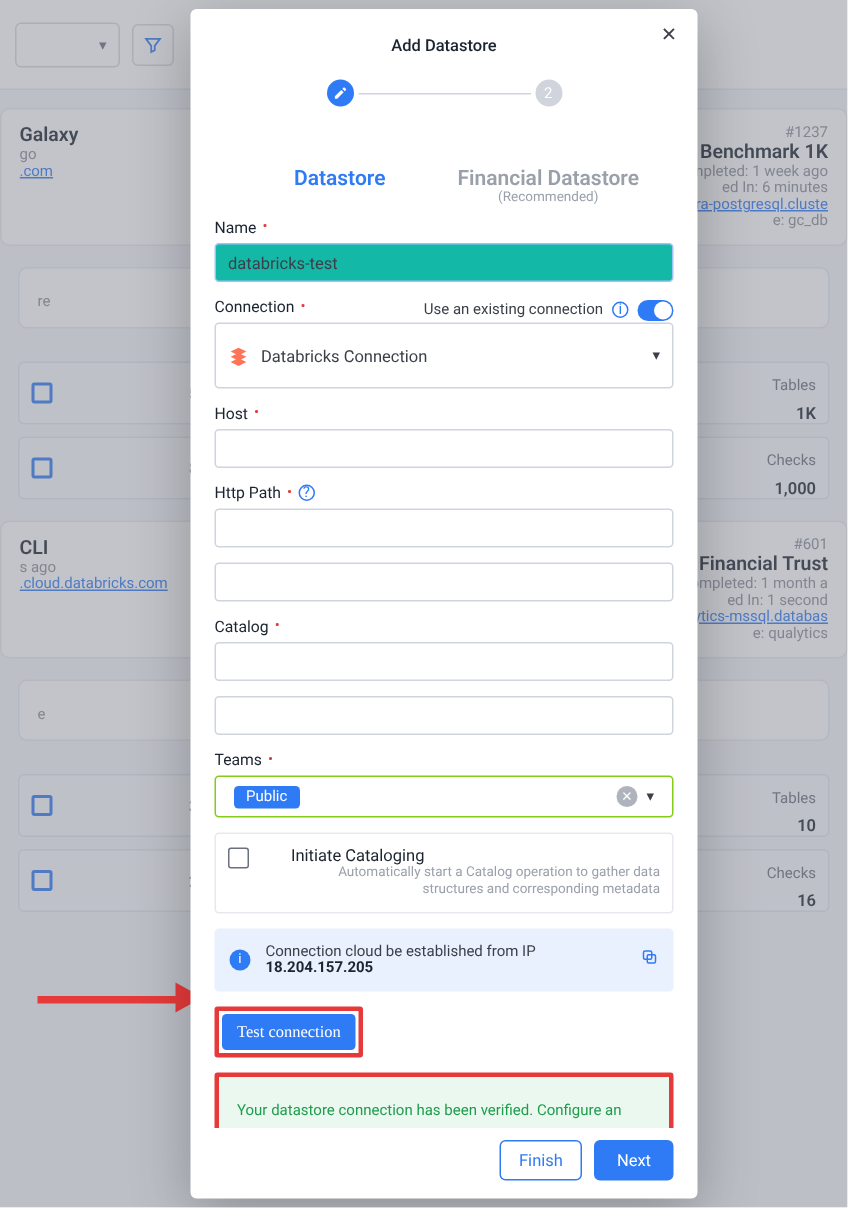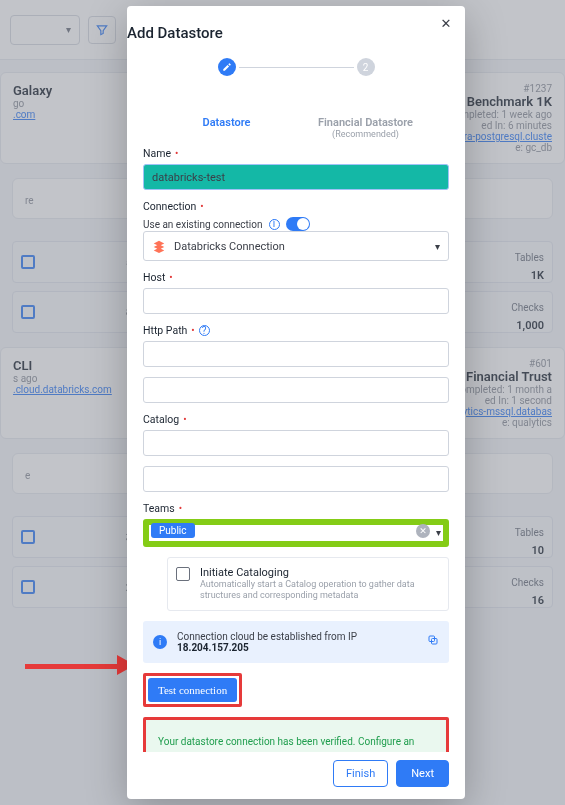--- a/index.html
+++ b/index.html
@@ -23,56 +23,56 @@
   .bg-score { font-size:13px; color:#1b2430;}
   .bg-chips { display:flex; gap:6px; margin-top:8px;}
   .bg-chip { flex:1; height:42px; border:1px solid #e2e6ee; background:#f7f9fc; border-radius:4px; display:flex; align-items:center; padding:0 8px; font-size:10px; color:#6a707c; gap:6px; position:relative; overflow:hidden;}
   .bg-chip .num { font-weight:600; color:#1b2430; font-size:11px; margin-left:auto;}
   .tri { width:0;height:0;border-left:8px solid transparent;border-right:8px solid transparent;border-bottom:14px solid #e68a2e; display:inline-block;}
   .sq { width:14px;height:14px;border:2px solid #2f7bf6;border-radius:2px; display:inline-block;}
 
   
   .modal { position:absolute; left:127px; top:6px; width:338px; height:793px; background:#fff; border-radius:4px; box-shadow:0 10px 40px rgba(0,0,0,.25); display:flex; flex-direction:column; }
   .modal-close { position:absolute; top:8px; right:10px; width:18px; height:18px; cursor:pointer; color:#3b3f48; display:flex;align-items:center;justify-content:center; font-size:13px;}
-  .modal-title { text-align:left; font-size:15px; font-weight:500; color:#1b2430; padding:18px 0 6px;}
+  .modal-title { text-align:center; font-size:11px; font-weight:500; color:#1b2430; padding:18px 0 6px;}
   .stepper { display:flex; align-items:flex-start; justify-content:center; gap:0; padding:10px 30px 2px; position:relative;}
   .step { flex:1; text-align:center; position:relative;}
   .step-dot { width:18px;height:18px;border-radius:50%; margin:0 auto 6px; display:flex;align-items:center;justify-content:center; font-size:10px; color:#fff;}
   .step-line { position:absolute; top:9px; left:calc(50% + 12px); right:calc(-50% + 12px); height:1px; background:#cfd4dd;}
-  .step-label { font-size:11px; font-weight:600;margin-top:40px; }
+  .step-label { font-size:14px; font-weight:600;margin-top:40px; }
   .step-sub { font-size:9px; color:#9aa0aa; }
   .step.active .step-dot { background:#2f7bf6; }
   .step.active .step-label { color:#2f7bf6;}
   .step.idle .step-dot { background:#cfd4dd; color:#fff;}
   .step.idle .step-label { color:#9aa0aa;}
 
   .form { padding:6px 16px 0; overflow:hidden; }
   .fld { margin-bottom:10px; }
   .lbl { font-size:10.5px; color:#1b2430; display:flex; align-items:center; gap:4px; margin-bottom:4px;}
   .req { color:#e23b3b; font-size:10px;}
   .help { color:#2f7bf6; font-size:10px; border:1px solid #2f7bf6; width:11px;height:11px;border-radius:50%;display:inline-flex;align-items:center;justify-content:center; line-height:1;}
   .input { width:100%; height:26px; border:1px solid #cfd4dd; border-radius:3px; padding:0 8px; font-size:11px; color:#3b3f48; background:#fff; outline:none;}
   .input.soft { color:#e5e7ec;}
   .input-blue { background:#14b8a6; border:1px solid #9fc2f7; }
-  .row-between { display:flex; justify-content:space-between; align-items:flex-start;flex-direction:column;}
+  .row-between { display:flex; justify-content:space-between; align-items:center;}
   .toggle-row { font-size:10px; color:#3b3f48; display:flex; align-items:center; gap:6px;}
   .toggle { width:24px;height:14px;border-radius:8px;background:#2f7bf6;position:relative;display:inline-block;}
   .toggle::after{content:"";position:absolute;right:1px;top:1px;width:12px;height:12px;border-radius:50%;background:#fff;}
-  .select { width:100%; height:30px; border:1px solid #cfd4dd; border-radius:3px; padding:0 8px; display:flex; align-items:center; gap:8px; font-size:11px; color:#3b3f48; cursor:pointer;}
+  .select { width:100%; height:44px; border:1px solid #cfd4dd; border-radius:3px; padding:0 8px; display:flex; align-items:center; gap:8px; font-size:11px; color:#3b3f48; cursor:pointer;}
   .select .caret { margin-left:auto; font-size:10px; color:#3b3f48;}
   .dbicon { width:14px;height:14px; }
-  .teams { border:6px solid #84cc16; border-radius:3px; padding:3px 2px; display:flex; align-items:flex-end; gap:6px; height:28px;}
+  .teams { border:1px solid #84cc16; border-radius:3px; padding:3px 12px; display:flex; align-items:center; gap:6px; height:28px;}
   .chip { background:#2f7bf6; color:#fff; font-size:10px; padding:2px 8px; border-radius:3px;}
   .teams .clear{ margin-left:auto; width:14px;height:14px;border-radius:50%;background:#aeb3bd;color:#fff;font-size:9px;display:flex;align-items:center;justify-content:center;cursor:pointer;}
   .teams .caret{ font-size:10px; color:#3b3f48; cursor:pointer;}
 
-  .check-row { border:1px solid #e6e9ef; border-radius:3px; padding:8px; display:flex; gap:10px;margin-left:24px;}
+  .check-row { border:1px solid #e6e9ef; border-radius:3px; padding:8px; display:flex; gap:28px;}
   .checkbox { width:14px;height:14px;border:1.5px solid #6a707c;border-radius:2px; flex:none; margin-top:1px;}
   .check-title { font-size:11px; color:#1b2430;}
-  .check-sub { font-size:9px; color:#9aa0aa; line-height:1.25;}
+  .check-sub { font-size:9px; color:#9aa0aa; line-height:1.25;text-align:right;}
 
   .info-banner { background:#e9f1fe; border-radius:3px; padding:10px 10px; display:flex; align-items:center; gap:10px; font-size:10px; color:#3b3f48;}
   .info-i { width:14px;height:14px;border-radius:50%;background:#2f7bf6;color:#fff;font-size:9px;display:flex;align-items:center;justify-content:center; flex:none;}
   .info-banner b { color:#1b2430;}
   .copy { margin-left:auto; color:#2f7bf6; cursor:pointer; font-size:12px;}
 
   .test-wrap { margin-top:10px; display:inline-block; border:3px solid #e63a3a; padding:2px; border-radius:2px; position:relative;}
   .test-btn { background:#2f7bf6; color:#fff; font-size:11px; border:none; border-radius:3px; padding:6px 10px; cursor:pointer;font-family:Liberation Serif, serif;}
 
   .success { margin-top:10px; border:3px solid #e63a3a; padding:10px 12px; background:#eaf8ef; border-radius:2px;}

